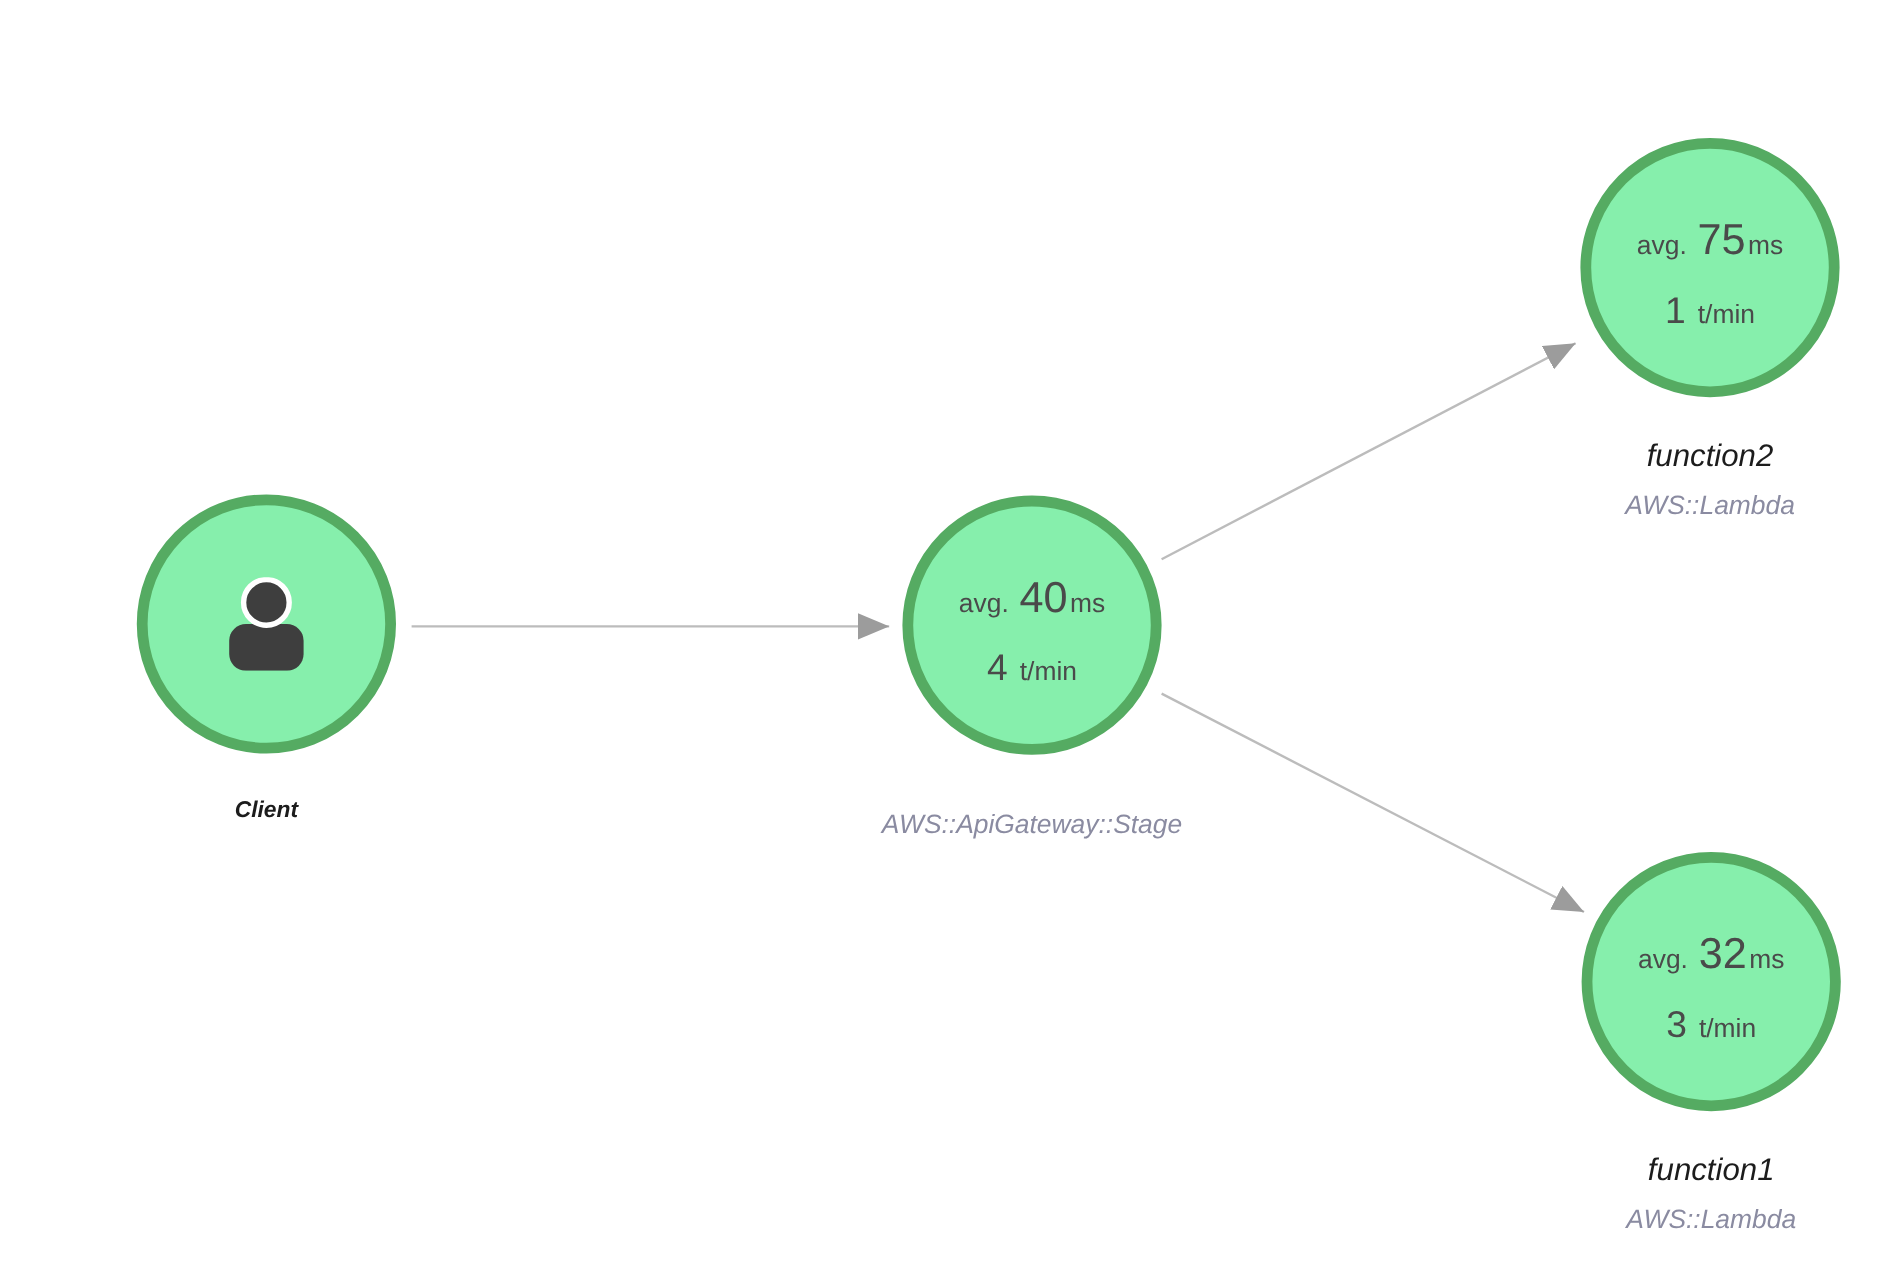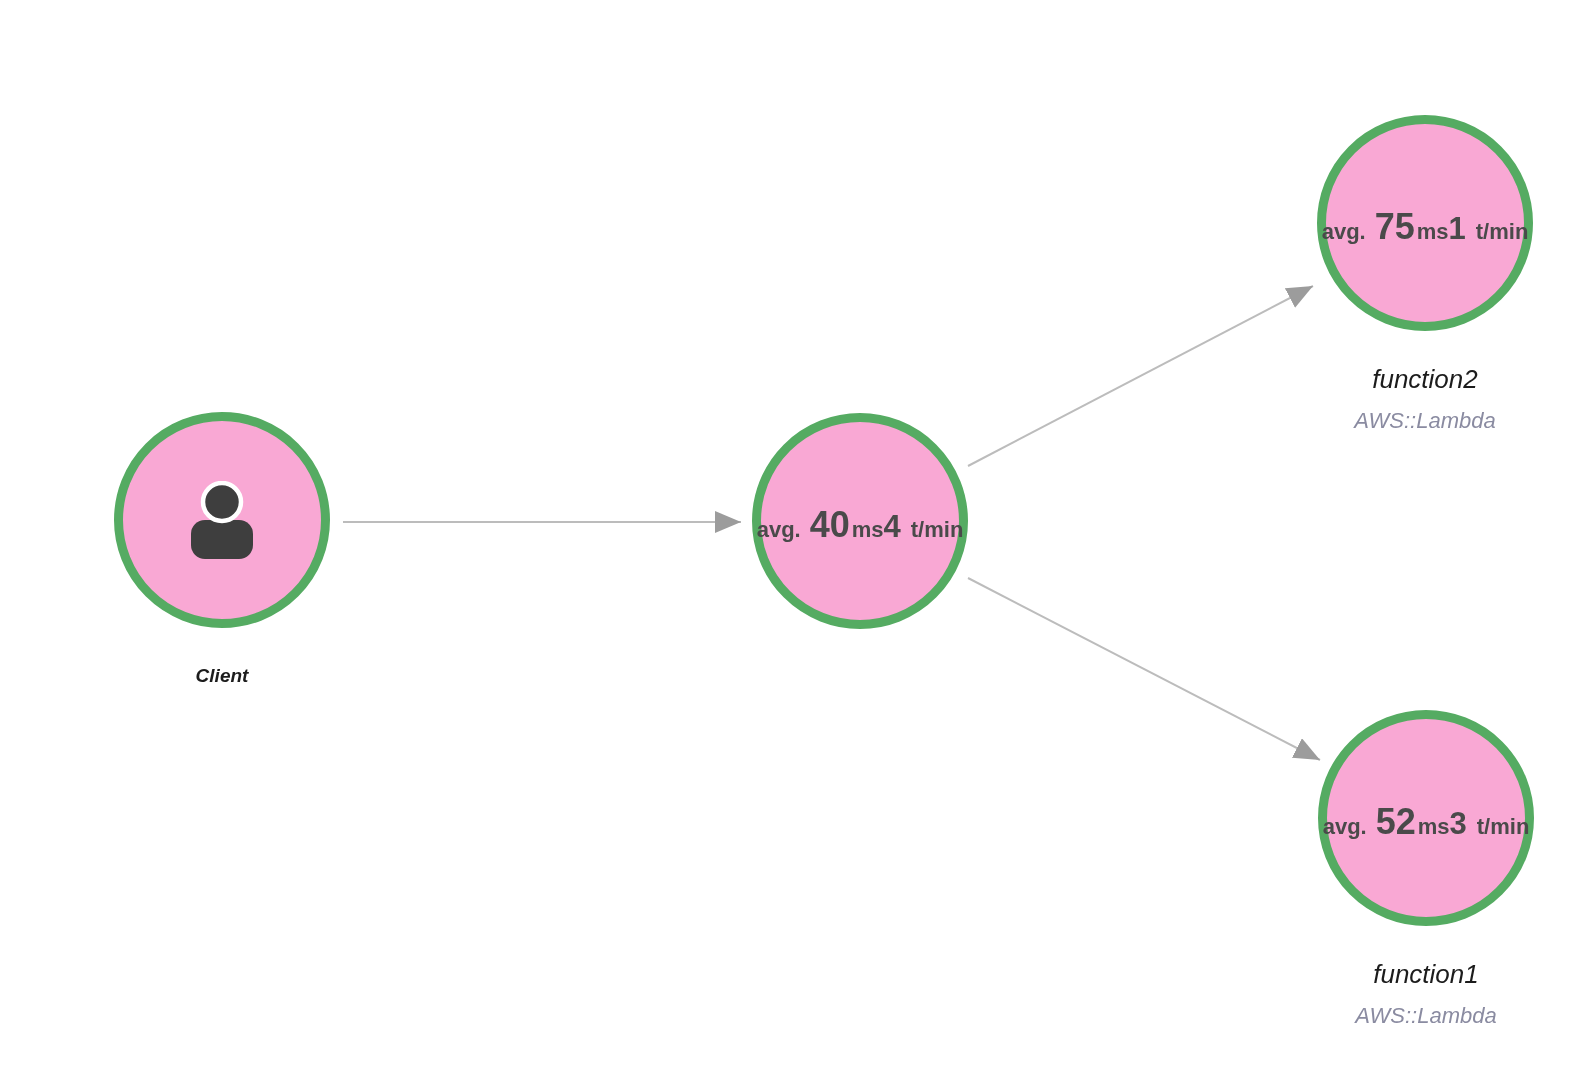--- a/index.html
+++ b/index.html
@@ -16,25 +16,24 @@
     width:1584px;height:1066px;position:relative;overflow:hidden;
     background:#ffffff;
     font-family:"Liberation Sans", sans-serif;
   }
   .edges-svg{position:absolute;left:0;top:0;width:1584px;height:1066px;}
   .edge-line{stroke:var(--edge);stroke-width:2;}
   .arrowhead{fill:var(--arrowhead);}
 
   .node{position:absolute;width:216px;}
   .circle{
-    box-sizing:border-box;width:216px;height:216px;background:#f9a8d4;
+    box-sizing:border-box;width:216px;height:216px;background:#86efac;
     border:9px solid var(--green);border-radius:50%;
-    display:flex;flex-direction:row;align-items:center;justify-content:center;
+    display:flex;flex-direction:column;align-items:center;justify-content:center;
     cursor:pointer;
-    font-weight:bold;
   }
   .metric-line{color:var(--metric);white-space:nowrap;display:flex;align-items:baseline;}
   .metric-line.first{line-height:44px;}
   .metric-line.second{line-height:36px;margin-top:14px;}
   .m-small{font-size:22px;}
   .m-big{font-size:36px;margin:12px 2px 0 9px;}
   .m-mid{font-size:31px;margin-right:10px;}
   .labels{
     position:absolute;top:248px;left:50%;transform:translateX(-50%);
     text-align:center;white-space:nowrap;font-style:italic;
@@ -82,20 +81,21 @@
       <span class="m-small">avg.</span>
       <span class="m-big">40</span>
       <span class="m-small">ms</span>
     </div>
     <div class="metric-line second">
       <span class="m-mid">4</span>
       <span class="m-small">t/min</span>
     </div>
   </div>
   <div class="labels">
+    <div class="type">AWS::ApiGateway::Stage</div>
   </div>
 </div>
 
 <div class="node node-f2">
   <div class="circle">
     <div class="metric-line first">
       <span class="m-small">avg.</span>
       <span class="m-big">75</span>
       <span class="m-small">ms</span>
     </div>
@@ -107,21 +107,21 @@
   <div class="labels">
     <div class="name">function2</div>
     <div class="type">AWS::Lambda</div>
   </div>
 </div>
 
 <div class="node node-f1">
   <div class="circle">
     <div class="metric-line first">
       <span class="m-small">avg.</span>
-      <span class="m-big">52</span>
+      <span class="m-big">32</span>
       <span class="m-small">ms</span>
     </div>
     <div class="metric-line second">
       <span class="m-mid">3</span>
       <span class="m-small">t/min</span>
     </div>
   </div>
   <div class="labels">
     <div class="name">function1</div>
     <div class="type">AWS::Lambda</div>

